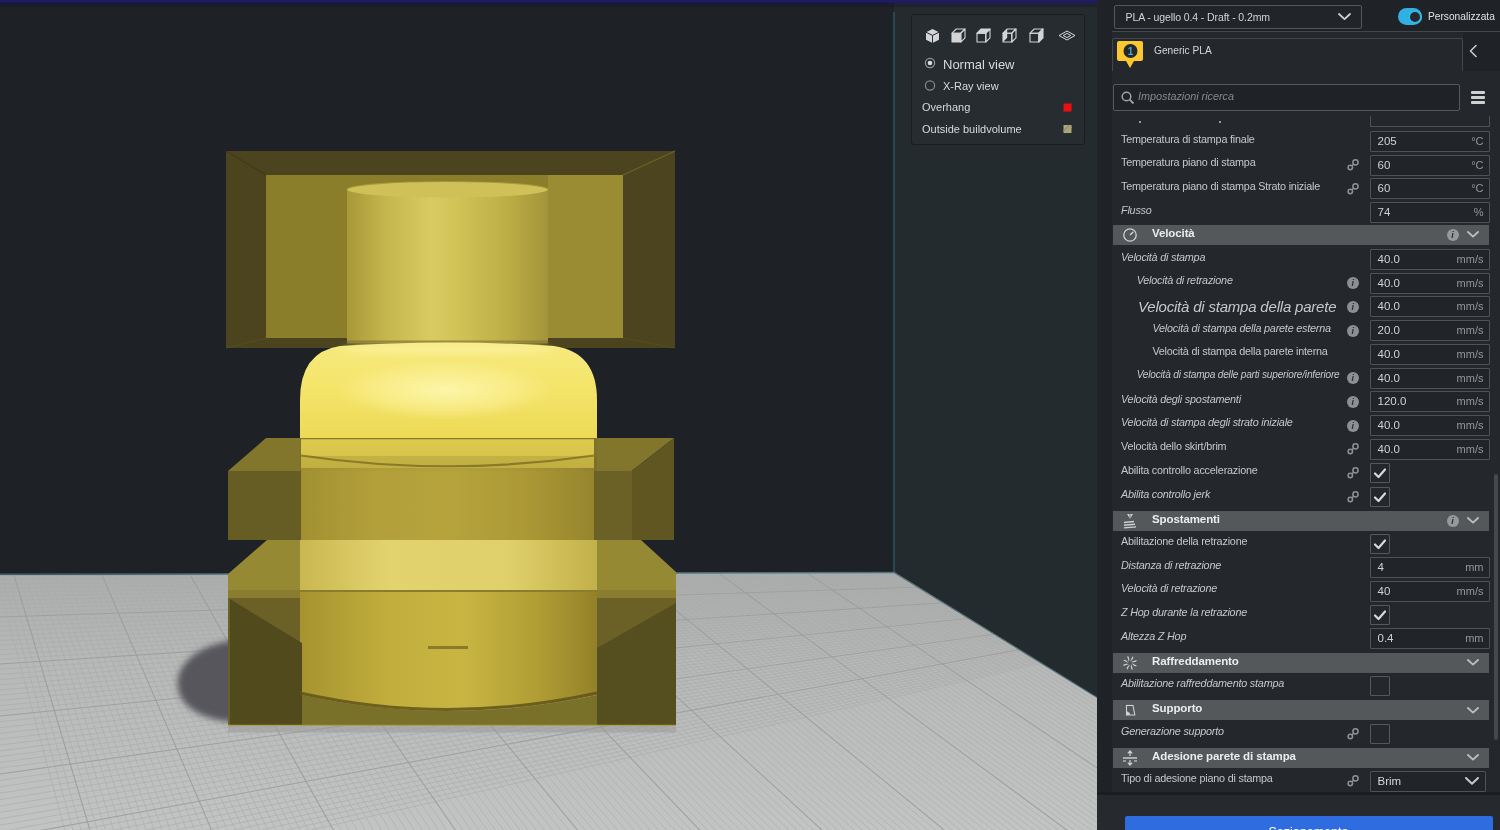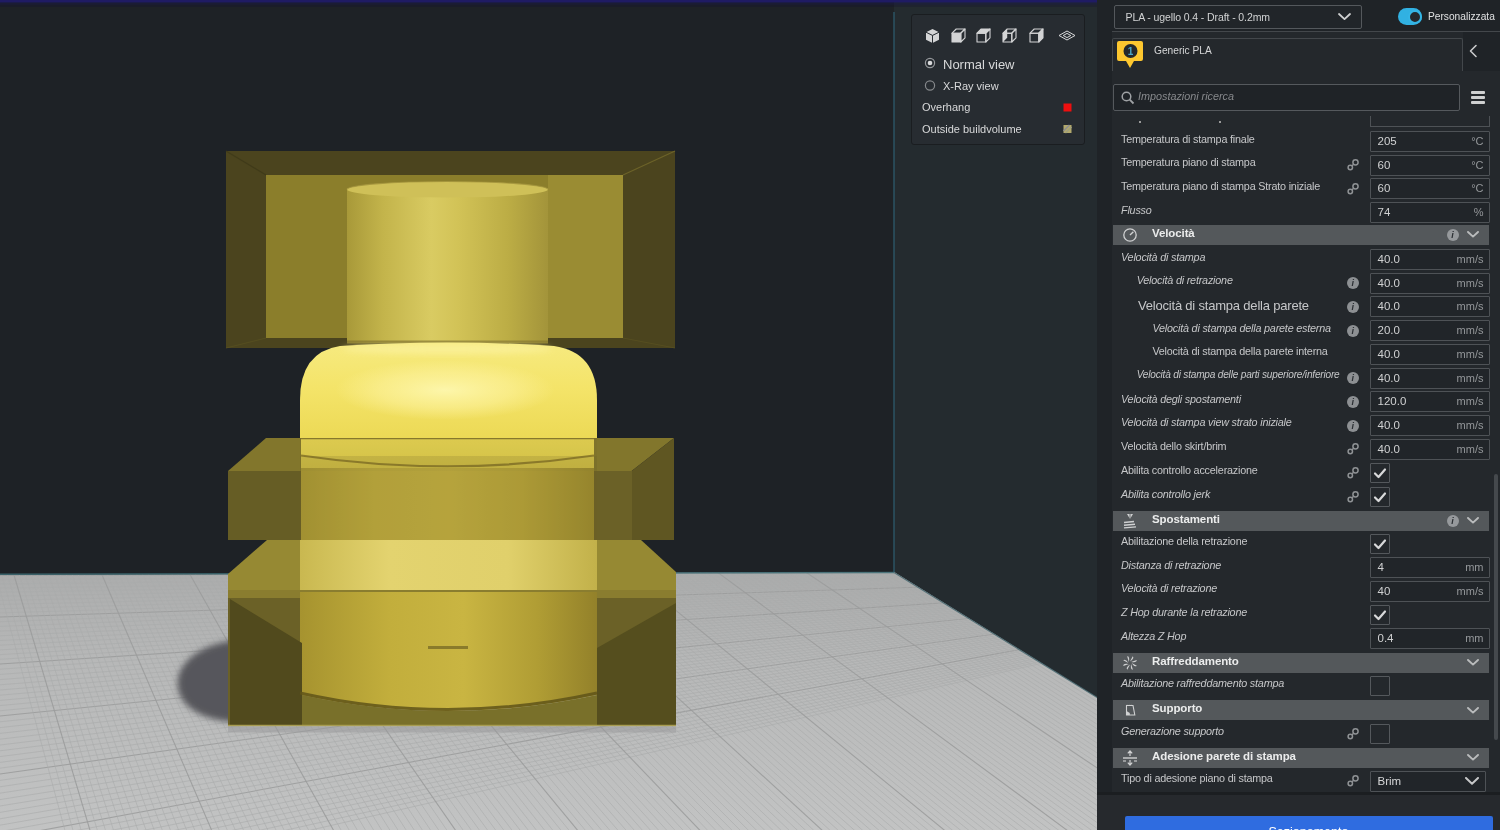--- a/index.html
+++ b/index.html
@@ -457,21 +457,21 @@
 <div style="position:absolute;left:1369.5px;top:249.0px;width:120px;height:21px;background:#212529;border:1px solid #4e5256;box-sizing:border-box;border-radius:1px">
     <span style="position:absolute;left:7px;top:3px;font-size:11.5px;color:#d0d1d2">40.0</span>
     <span style="position:absolute;right:5px;top:3px;font-size:11px;color:#94979a">mm/s</span>
   </div>
 <div style="position:absolute;left:1136.7px;top:274.2px;font-size:10.8px;letter-spacing:-0.2px;color:#c6c7c9;white-space:nowrap;font-style:italic">Velocità di retrazione</div>
 <div style="position:absolute;left:1346.7px;top:277.4px;width:12px;height:12px;border-radius:50%;background:#8d9093;color:#2c3034;font-size:9px;font-style:italic;font-weight:bold;text-align:center;line-height:12px">i</div>
 <div style="position:absolute;left:1369.5px;top:272.7px;width:120px;height:21px;background:#212529;border:1px solid #4e5256;box-sizing:border-box;border-radius:1px">
     <span style="position:absolute;left:7px;top:3px;font-size:11.5px;color:#d0d1d2">40.0</span>
     <span style="position:absolute;right:5px;top:3px;font-size:11px;color:#94979a">mm/s</span>
   </div>
-<div style="position:absolute;left:1138px;top:297.9px;font-size:13px;letter-spacing:-0.2px;color:#c6c7c9;white-space:nowrap;">Velocità di stampa della parete</div>
+<div style="position:absolute;left:1138px;top:297.9px;font-size:15px;letter-spacing:-0.2px;color:#c6c7c9;white-space:nowrap;font-style:italic">Velocità di stampa della parete</div>
 <div style="position:absolute;left:1346.7px;top:301.1px;width:12px;height:12px;border-radius:50%;background:#8d9093;color:#2c3034;font-size:9px;font-style:italic;font-weight:bold;text-align:center;line-height:12px">i</div>
 <div style="position:absolute;left:1369.5px;top:296.4px;width:120px;height:21px;background:#212529;border:1px solid #4e5256;box-sizing:border-box;border-radius:1px">
     <span style="position:absolute;left:7px;top:3px;font-size:11.5px;color:#d0d1d2">40.0</span>
     <span style="position:absolute;right:5px;top:3px;font-size:11px;color:#94979a">mm/s</span>
   </div>
 <div style="position:absolute;left:1152.4px;top:321.6px;font-size:10.8px;letter-spacing:-0.2px;color:#c6c7c9;white-space:nowrap;font-style:italic">Velocità di stampa della parete esterna</div>
 <div style="position:absolute;left:1346.7px;top:324.8px;width:12px;height:12px;border-radius:50%;background:#8d9093;color:#2c3034;font-size:9px;font-style:italic;font-weight:bold;text-align:center;line-height:12px">i</div>
 <div style="position:absolute;left:1369.5px;top:320.1px;width:120px;height:21px;background:#212529;border:1px solid #4e5256;box-sizing:border-box;border-radius:1px">
     <span style="position:absolute;left:7px;top:3px;font-size:11.5px;color:#d0d1d2">20.0</span>
     <span style="position:absolute;right:5px;top:3px;font-size:11px;color:#94979a">mm/s</span>
@@ -486,21 +486,21 @@
 <div style="position:absolute;left:1369.5px;top:367.5px;width:120px;height:21px;background:#212529;border:1px solid #4e5256;box-sizing:border-box;border-radius:1px">
     <span style="position:absolute;left:7px;top:3px;font-size:11.5px;color:#d0d1d2">40.0</span>
     <span style="position:absolute;right:5px;top:3px;font-size:11px;color:#94979a">mm/s</span>
   </div>
 <div style="position:absolute;left:1121.0px;top:392.7px;font-size:10.8px;letter-spacing:-0.2px;color:#c6c7c9;white-space:nowrap;font-style:italic">Velocità degli spostamenti</div>
 <div style="position:absolute;left:1346.7px;top:395.9px;width:12px;height:12px;border-radius:50%;background:#8d9093;color:#2c3034;font-size:9px;font-style:italic;font-weight:bold;text-align:center;line-height:12px">i</div>
 <div style="position:absolute;left:1369.5px;top:391.2px;width:120px;height:21px;background:#212529;border:1px solid #4e5256;box-sizing:border-box;border-radius:1px">
     <span style="position:absolute;left:7px;top:3px;font-size:11.5px;color:#d0d1d2">120.0</span>
     <span style="position:absolute;right:5px;top:3px;font-size:11px;color:#94979a">mm/s</span>
   </div>
-<div style="position:absolute;left:1121.0px;top:416.4px;font-size:10.8px;letter-spacing:-0.2px;color:#c6c7c9;white-space:nowrap;font-style:italic">Velocità di stampa view strato iniziale</div>
+<div style="position:absolute;left:1121.0px;top:416.4px;font-size:10.8px;letter-spacing:-0.2px;color:#c6c7c9;white-space:nowrap;font-style:italic">Velocità di stampa degli strato iniziale</div>
 <div style="position:absolute;left:1346.7px;top:419.6px;width:12px;height:12px;border-radius:50%;background:#8d9093;color:#2c3034;font-size:9px;font-style:italic;font-weight:bold;text-align:center;line-height:12px">i</div>
 <div style="position:absolute;left:1369.5px;top:414.9px;width:120px;height:21px;background:#212529;border:1px solid #4e5256;box-sizing:border-box;border-radius:1px">
     <span style="position:absolute;left:7px;top:3px;font-size:11.5px;color:#d0d1d2">40.0</span>
     <span style="position:absolute;right:5px;top:3px;font-size:11px;color:#94979a">mm/s</span>
   </div>
 <div style="position:absolute;left:1121.0px;top:440.1px;font-size:10.8px;letter-spacing:-0.2px;color:#c6c7c9;white-space:nowrap">Velocità dello skirt/brim</div>
 <svg style="position:absolute;left:1345px;top:442.1px" width="16" height="14" viewBox="0 0 16 14" xmlns="http://www.w3.org/2000/svg">
 <circle cx="10.5" cy="4.3" r="2.6" fill="none" stroke="#8f9295" stroke-width="1.5"></circle>
 <circle cx="5.3" cy="9.5" r="2.2" fill="none" stroke="#8f9295" stroke-width="1.5"></circle>
 <line x1="6.8" y1="8" x2="8.9" y2="5.9" stroke="#8f9295" stroke-width="1.4"></line>

